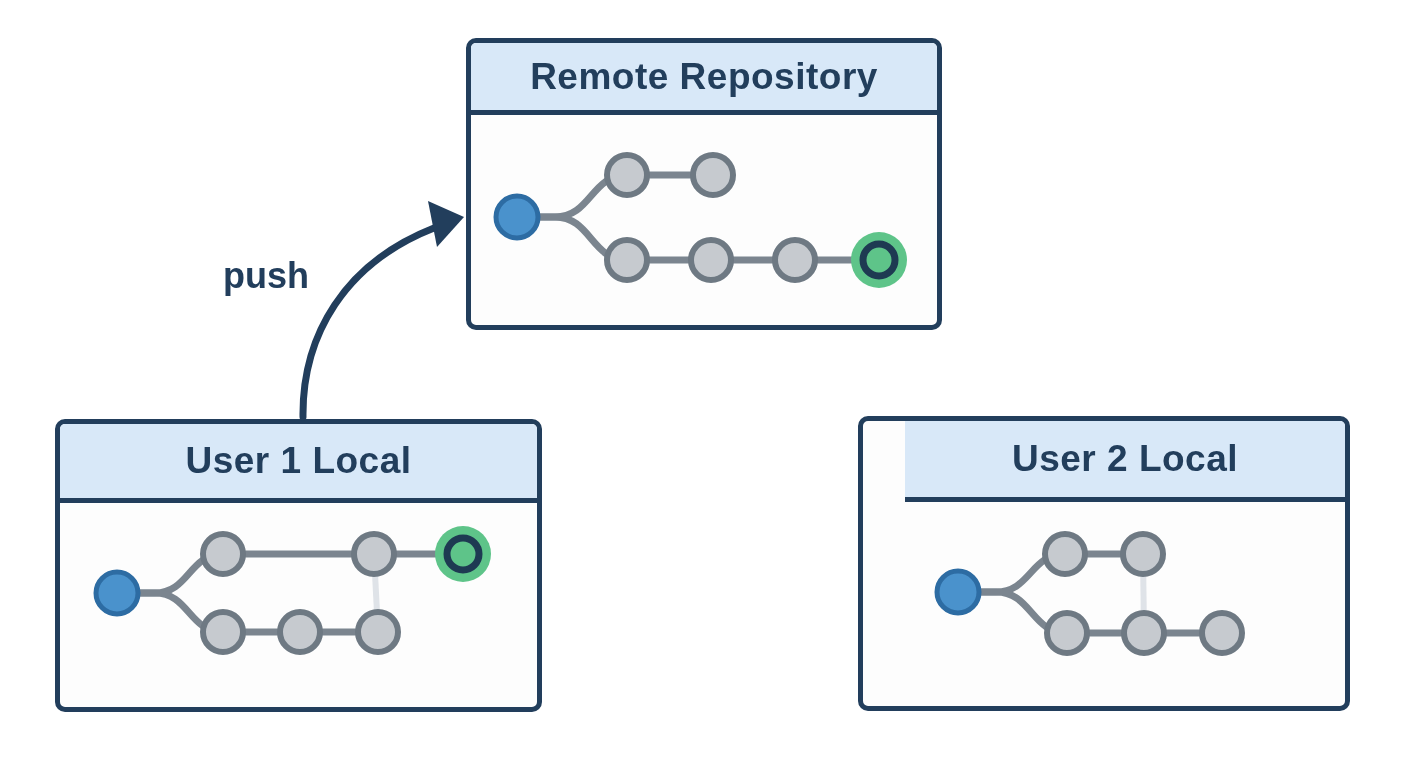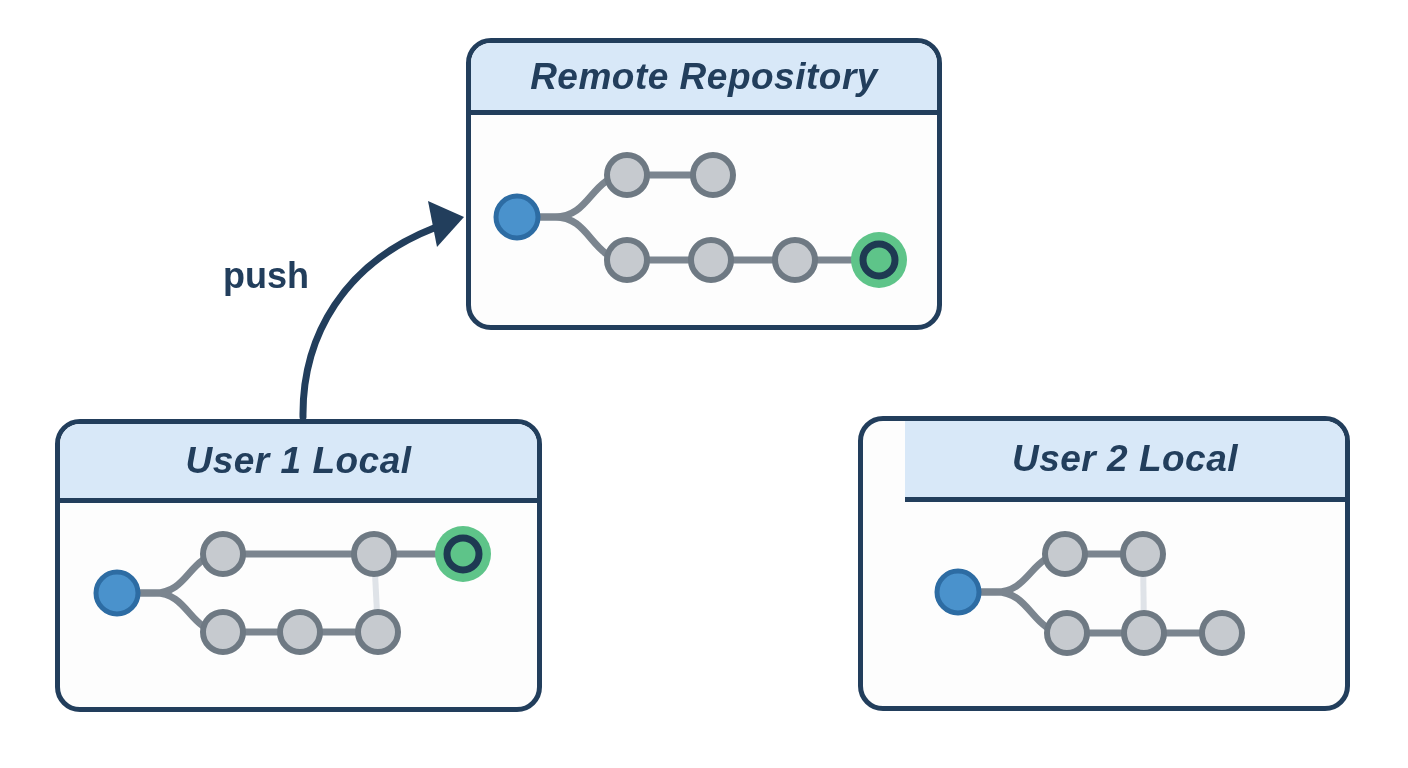--- a/index.html
+++ b/index.html
@@ -6,22 +6,22 @@
     --navy:#223e5c; --header_bg:#d8e8f8; --box_bg:#fdfdfd; --page_bg:#ffffff;
   }
   html,body{margin:0;padding:0;}
   body{
     width:1408px;height:768px;background:var(--page_bg);
     font-family:"Liberation Sans", sans-serif;position:relative;overflow:hidden;
   }
   .canvas{position:absolute;inset:0;}
   .repo-box{
     position:absolute;background:var(--box_bg);
-    border:5px solid var(--navy);border-radius:25px;
-    box-sizing:border-box;overflow:hidden;font-style:italic;
+    border:5px solid var(--navy);border-radius:10px;
+    box-sizing:border-box;overflow:hidden;
   }
   .box-remote{left:466px;top:38px;width:476px;height:292px;}
   .box-user1{left:55px;top:419px;width:487px;height:293px;text-align:right;}
   .box-user2{left:858px;top:416px;width:492px;height:295px;}
   .box-header{
     background:var(--header_bg);
     border-bottom:5px solid var(--navy);
     display:flex;align-items:center;justify-content:center;
   }
   .box-remote .box-header{height:67px;}

